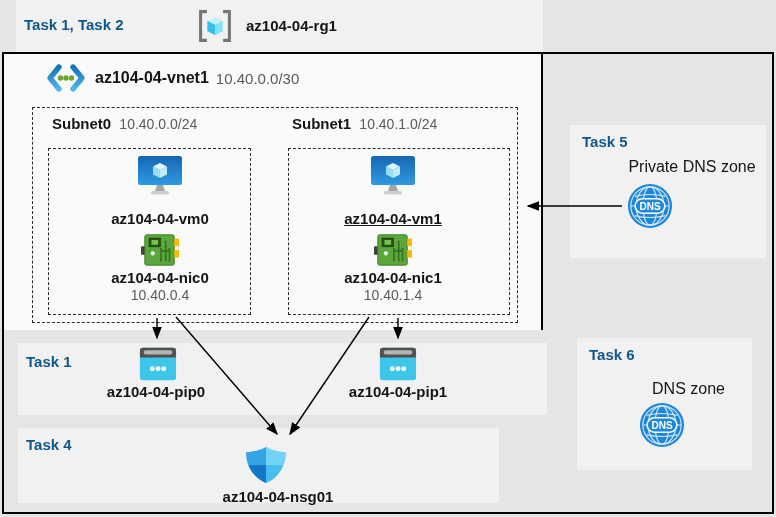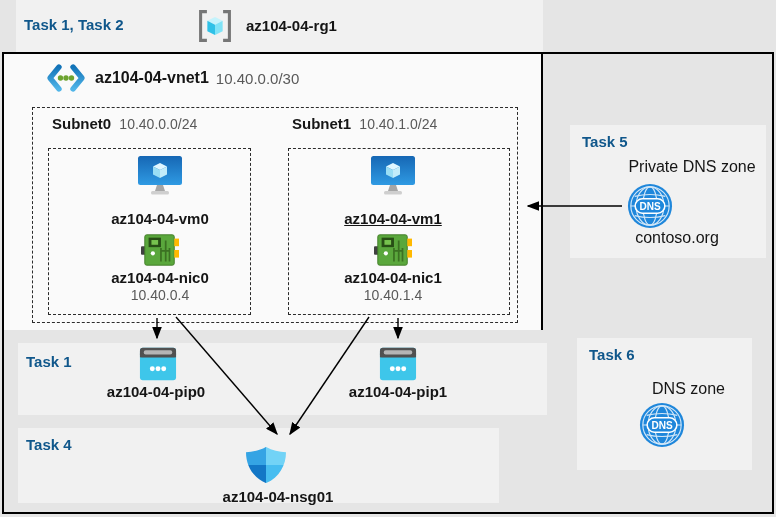--- a/index.html
+++ b/index.html
@@ -144,21 +144,20 @@
         <circle cx="24" cy="24" r="20"></circle>
         <ellipse cx="24" cy="24" rx="7.5" ry="20"></ellipse>
         <ellipse cx="24" cy="24" rx="14.5" ry="20"></ellipse>
         <path d="M8 14 Q24 10 40 14"></path>
         <path d="M4 24 H44"></path>
         <path d="M8 34 Q24 38 40 34"></path>
       </g>
       <rect x="8.5" y="16.5" width="31" height="15" rx="7.5" fill="#1f87db" stroke="#ffffff" stroke-width="1.6"></rect>
       <text x="24" y="28" text-anchor="middle" font-size="10.5" font-weight="bold" fill="#ffffff" font-family="Liberation Sans, sans-serif">DNS</text>
     </svg>
-    <div class="big-title" style="left:18px;top:104px;width:130px;">contoso.org</div>
   </div>
 
   <div class="band" style="left:18px;top:343px;width:529px;height:72px;">
     <span class="task-label abs" style="left:8px;top:10px;">Task 1</span>
   </div>
   <svg class="abs" style="left:139px;top:346px;" width="38" height="36" viewBox="0 0 40 36">
     <rect x="1" y="1" width="38" height="34" rx="3" fill="#3ec6ea"></rect>
     <rect x="1" y="1" width="38" height="10" rx="3" fill="#515151"></rect>
     <rect x="1" y="7" width="38" height="4" fill="#515151"></rect>
     <rect x="5" y="3.5" width="30" height="4.5" rx="2" fill="#b5b5b5"></rect>

